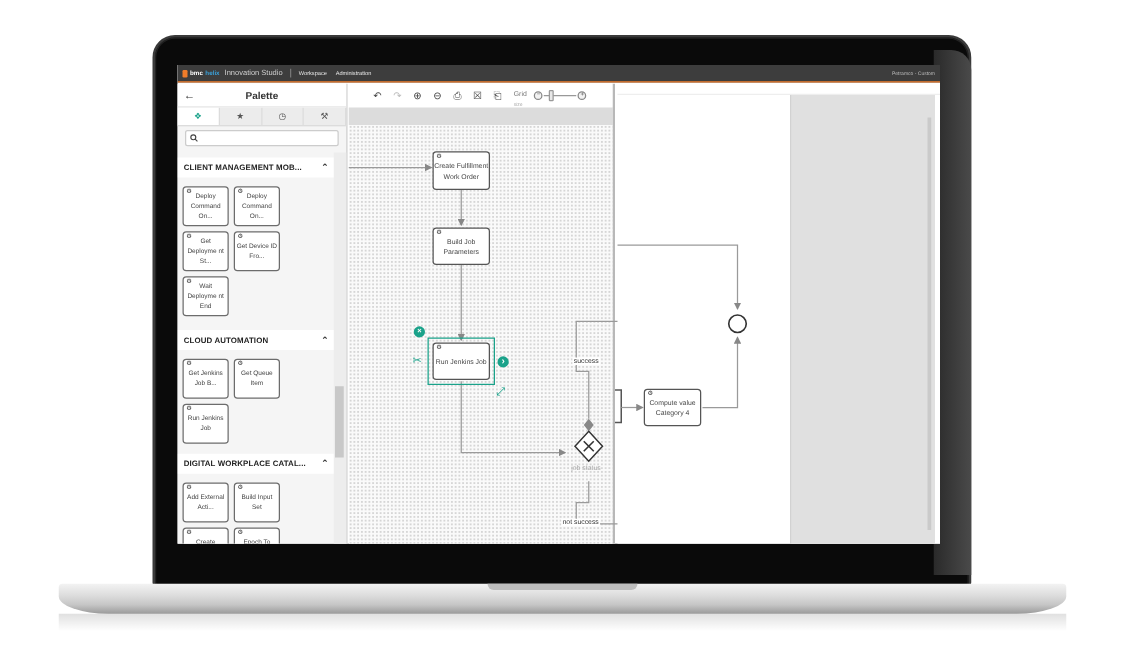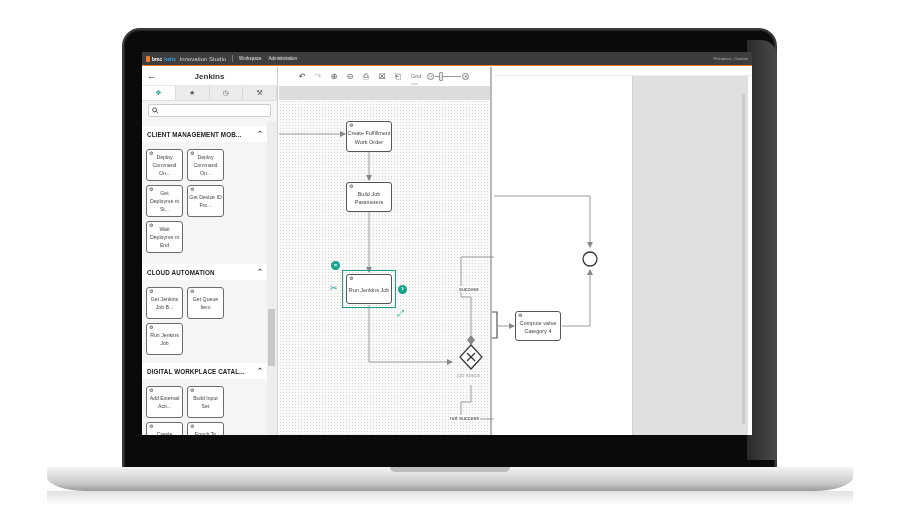--- a/index.html
+++ b/index.html
@@ -99,21 +99,21 @@
       </div>
       <span class="topsep"></span>
       <span class="topnav">Workspace</span>
       <span class="topnav">Administration</span>
       <span class="topright">Petramco - Custom</span>
     </div>
 
     <div class="palette">
       <div class="pal-head">
         <span class="pal-back">←</span>
-        <span class="pal-title">Jenkins</span>
+        <span class="pal-title">Palette</span>
       </div>
       <div class="pal-tabs">
         <div class="pal-tab active">
             <span>❖</span>
           </div>
         <div class="pal-tab">
             <span>★</span>
           </div>
         <div class="pal-tab">
             <span>◷</span>

